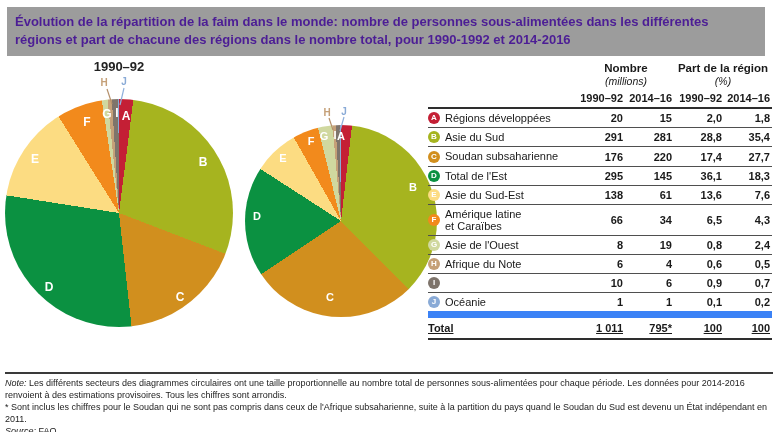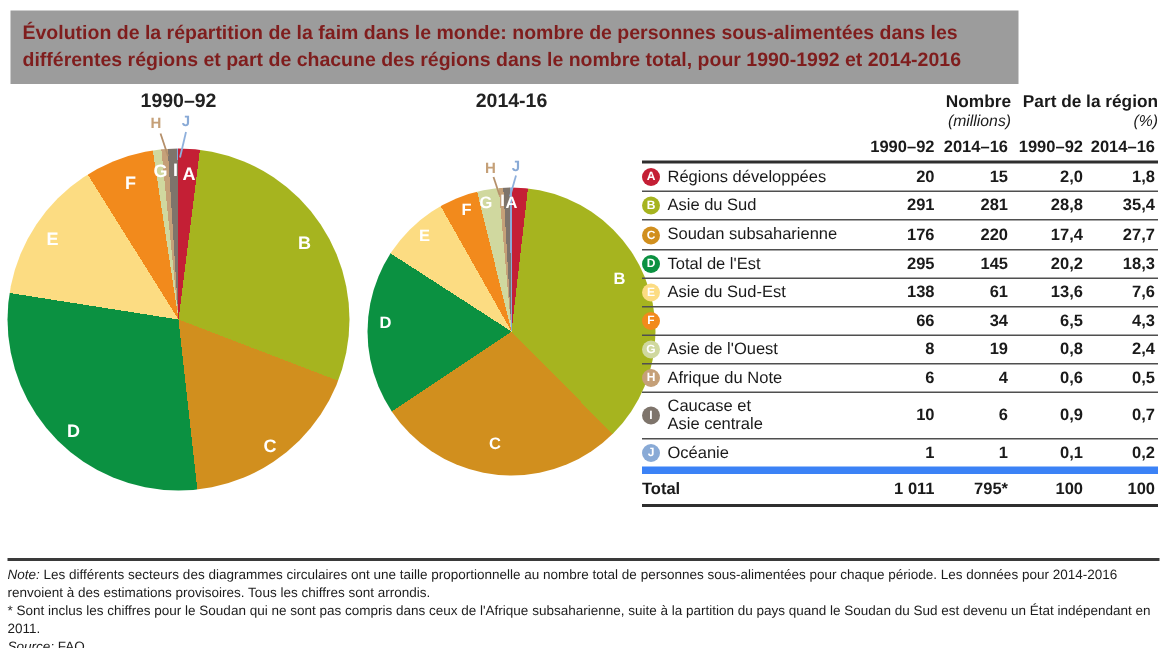--- a/index.html
+++ b/index.html
@@ -1,20 +1,20 @@
 <!DOCTYPE html>
 <html><head>
 <meta charset="utf-8">
 <style>
   html,body{margin:0;padding:0;background:#fff;}
   .canvas{position:relative;width:778px;height:432px;background:#fff;
           font-family:"Liberation Sans",sans-serif;color:#1a1a1a;overflow:hidden;}
   
-  .titlebar{position:absolute;left:7px;top:7px;width:672px;box-sizing:border-box;
-            background:#9c9c9c;color:#7f1d1d;font-weight:bold;font-size:13px;line-height:1.4;
+  .titlebar{position:absolute;left:7px;top:7px;width:758px;box-sizing:border-box;
+            background:#9c9c9c;color:#4c1d95;font-weight:bold;font-size:13px;line-height:1.4;
             padding:6px 10px 7px 8px;}
   
   .pie-title{position:absolute;top:59px;width:140px;text-align:center;font-weight:bold;font-size:13px;color:#222;}
   .pt1{left:49px;} .pt2{left:271px;}
   
   .pie{position:absolute;border-radius:50%;}
   .pie1{left:5px;top:99px;width:228px;height:228px;}
   .pie2{left:245px;top:125px;width:192px;height:192px;}
   
   .slbl{position:absolute;transform:translate(-50%,-50%);font-weight:bold;color:#fff;font-size:12px;line-height:1;}
@@ -22,48 +22,47 @@
   .leaders{position:absolute;left:0;top:0;pointer-events:none;}
   
   .totalbox{position:absolute;box-sizing:border-box;height:25px;border:2px solid #e2242e;border-radius:13px;
             background:#fff;color:#3e3a47;font-weight:bold;font-size:12.5px;text-align:center;line-height:21px;}
   .tb1{left:60px;top:335px;width:140px;}
   .tb2{left:286px;top:335px;width:128px;}
   
   .tbl{position:absolute;left:428px;top:62px;width:344px;font-size:11px;}
   .grid{display:grid;grid-template-columns:150px 47px 49px 50px 48px;}
   .ghead{align-items:end;}
-  .gh{text-align:right;font-weight:bold;font-size:11.5px;line-height:1.15;}
+  .gh{text-align:center;font-weight:bold;font-size:11.5px;line-height:1.15;}
   .gh .sub{font-weight:normal;font-style:italic;font-size:10.5px;}
   .g1{grid-column:2/4;} .g2{grid-column:4/6;}
   .yrow{margin-top:5px;padding-bottom:3px;}
   .yrow div{text-align:right;font-weight:bold;padding-right:2px;}
   .trow{border-top:1px solid #4f4f4f;align-items:center;}
   .trow.first{border-top:2px solid #2e2e2e;}
   .trow > div{padding:3px 0;}
   .namecell{display:flex;align-items:center;gap:5px;line-height:1.1;}
   .num{text-align:right;font-weight:bold;padding-right:2px !important;}
   .badge{flex:0 0 auto;width:12px;height:12px;border-radius:50%;color:#fff;font-weight:bold;font-size:8px;
          text-align:center;line-height:12px;}
-  .totrow{border-top:5px solid #3b82f6;border-bottom:2px solid #2e2e2e;font-weight:bold;}
+  .totrow{border-top:7px solid #3b82f6;border-bottom:2px solid #2e2e2e;font-weight:bold;text-decoration:underline;}
   .totrow > div{padding:4px 0;}
   
   .footrule{position:absolute;left:5px;top:372px;width:768px;height:2px;background:#3a3a3a;}
   .notes{position:absolute;left:5px;top:378px;width:768px;font-size:9px;line-height:1.32;color:#1c1c1c;}
   .it{font-style:italic;}
 </style>
 </head>
 <body>
 
 <div class="canvas">
 
   <div class="titlebar">Évolution de la répartition de la faim dans le monde: nombre de personnes sous-alimentées dans les différentes régions et part de chacune des régions dans le nombre total, pour 1990-1992 et 2014-2016</div>
 
   <div class="pie-title pt1">1990–92</div>
-  <div class="pie-title pt2">2014-16</div>
 
   <div class="pie pie1" style="background: conic-gradient(rgb(196, 31, 53) 0%, rgb(196, 31, 53) 2.002%, rgb(166, 180, 31) 2.002%, rgb(166, 180, 31) 30.831%, rgb(209, 143, 30) 30.831%, rgb(209, 143, 30) 48.248%, rgb(11, 145, 65) 48.248%, rgb(11, 145, 65) 77.477%, rgb(252, 220, 130) 77.477%, rgb(252, 220, 130) 91.091%, rgb(242, 138, 28) 91.091%, rgb(242, 138, 28) 97.598%, rgb(208, 216, 159) 97.598%, rgb(208, 216, 159) 98.398%, rgb(197, 160, 120) 98.398%, rgb(197, 160, 120) 98.999%, rgb(126, 116, 107) 98.999%, rgb(126, 116, 107) 99.9%, rgb(137, 170, 214) 99.9%, rgb(137, 170, 214) 100%);"></div>
   <div class="pie pie2" style="background: conic-gradient(rgb(196, 31, 53) 0%, rgb(196, 31, 53) 1.82%, rgb(166, 180, 31) 1.82%, rgb(166, 180, 31) 37.614%, rgb(209, 143, 30) 37.614%, rgb(209, 143, 30) 65.622%, rgb(11, 145, 65) 65.622%, rgb(11, 145, 65) 84.125%, rgb(252, 220, 130) 84.125%, rgb(252, 220, 130) 91.81%, rgb(242, 138, 28) 91.81%, rgb(242, 138, 28) 96.158%, rgb(208, 216, 159) 96.158%, rgb(208, 216, 159) 98.584%, rgb(197, 160, 120) 98.584%, rgb(197, 160, 120) 99.09%, rgb(126, 116, 107) 99.09%, rgb(126, 116, 107) 99.798%, rgb(137, 170, 214) 99.798%, rgb(137, 170, 214) 100%);"></div>
 
   <div id="slice-labels">
       <span class="slbl" style="left: 126px; top: 116px;">A</span>
       <span class="slbl" style="left: 203px; top: 162px;">B</span>
       <span class="slbl" style="left: 180px; top: 297px;">C</span>
       <span class="slbl" style="left: 49px; top: 287px;">D</span>
       <span class="slbl" style="left: 35px; top: 159px;">E</span>
@@ -142,36 +141,37 @@
           <div class="num">17,4</div>
           <div class="num">27,7</div>
         </div>
         <div class="grid trow">
           <div class="namecell">
             <span class="badge" style="background: rgb(11, 145, 65);">D</span>
             <span>Total de l'Est</span>
           </div>
           <div class="num">295</div>
           <div class="num">145</div>
-          <div class="num">20,2</div>
+          <div class="num">36,1</div>
           <div class="num">18,3</div>
         </div>
         <div class="grid trow">
           <div class="namecell">
             <span class="badge" style="background: rgb(252, 220, 130);">E</span>
             <span>Asie du Sud-Est</span>
           </div>
           <div class="num">138</div>
           <div class="num">61</div>
           <div class="num">13,6</div>
           <div class="num">7,6</div>
         </div>
         <div class="grid trow">
           <div class="namecell">
             <span class="badge" style="background: rgb(242, 138, 28);">F</span>
+            <span>Amérique latine<br>et Caraïbes</span>
           </div>
           <div class="num">66</div>
           <div class="num">34</div>
           <div class="num">6,5</div>
           <div class="num">4,3</div>
         </div>
         <div class="grid trow">
           <div class="namecell">
             <span class="badge" style="background: rgb(208, 216, 159);">G</span>
             <span>Asie de l'Ouest</span>
@@ -187,21 +187,20 @@
             <span>Afrique du Note</span>
           </div>
           <div class="num">6</div>
           <div class="num">4</div>
           <div class="num">0,6</div>
           <div class="num">0,5</div>
         </div>
         <div class="grid trow">
           <div class="namecell">
             <span class="badge" style="background: rgb(126, 116, 107);">I</span>
-            <span>Caucase et<br>Asie centrale</span>
           </div>
           <div class="num">10</div>
           <div class="num">6</div>
           <div class="num">0,9</div>
           <div class="num">0,7</div>
         </div>
         <div class="grid trow">
           <div class="namecell">
             <span class="badge" style="background: rgb(137, 170, 214);">J</span>
             <span>Océanie</span>

